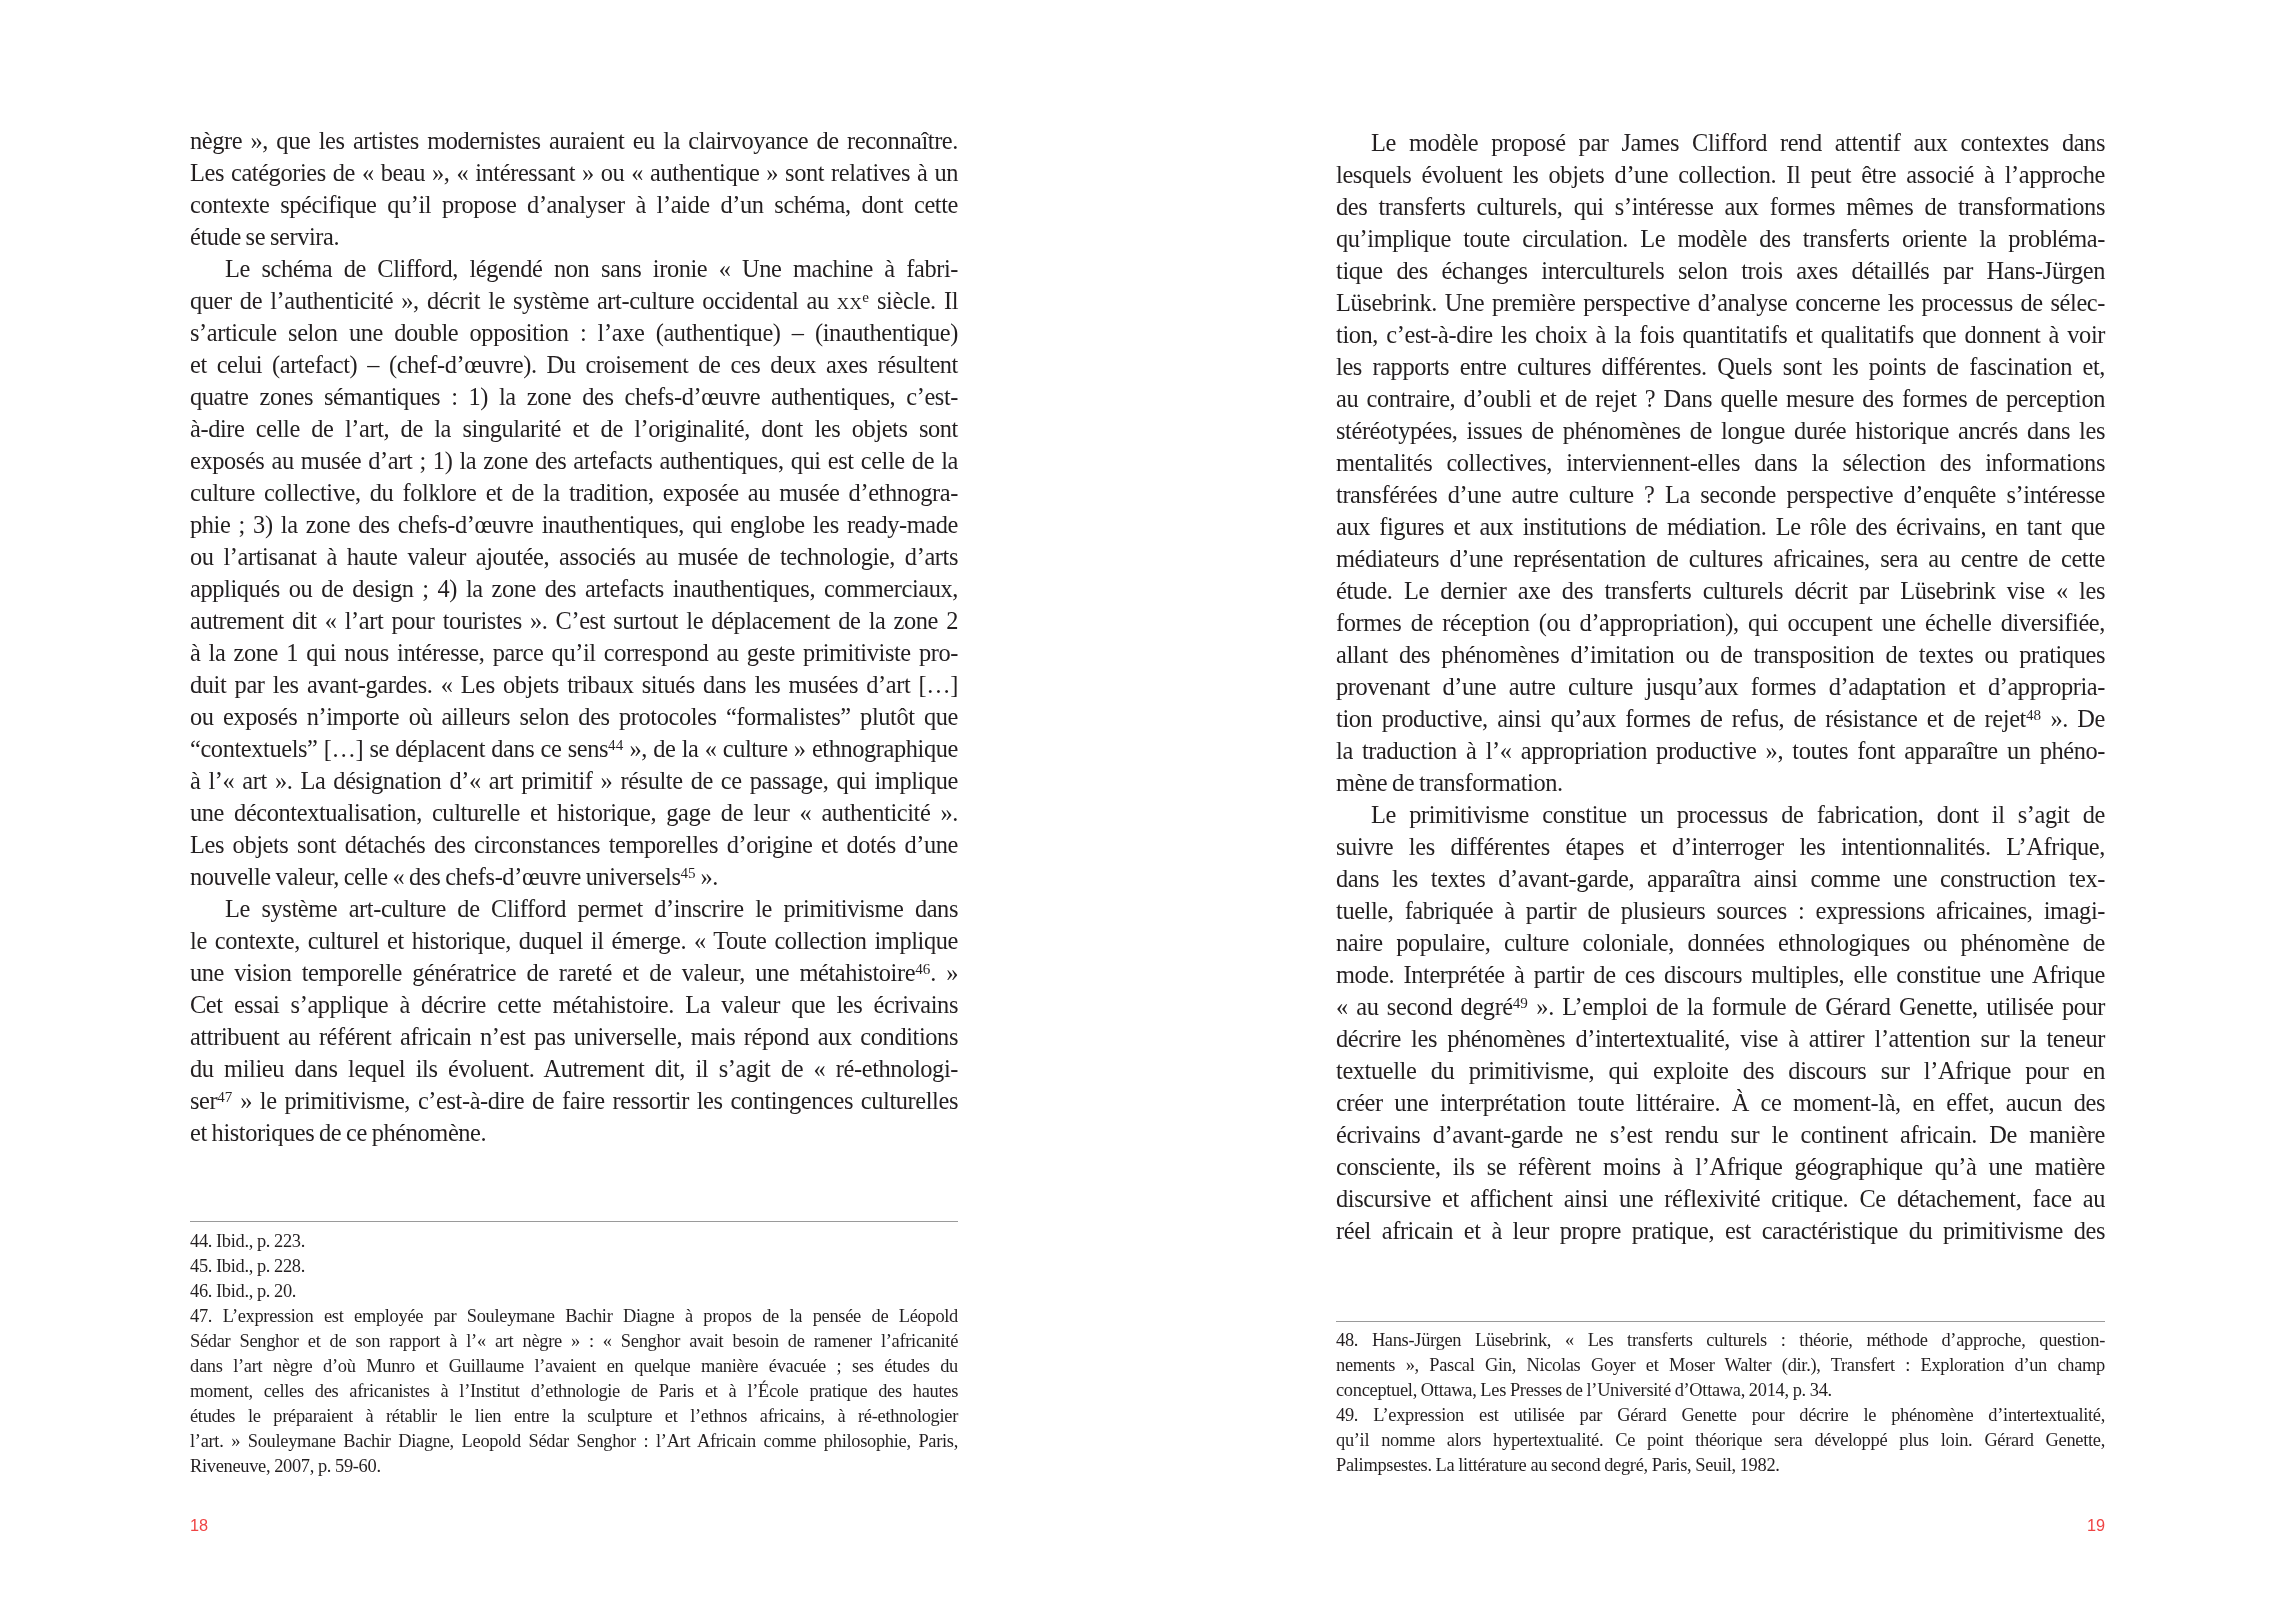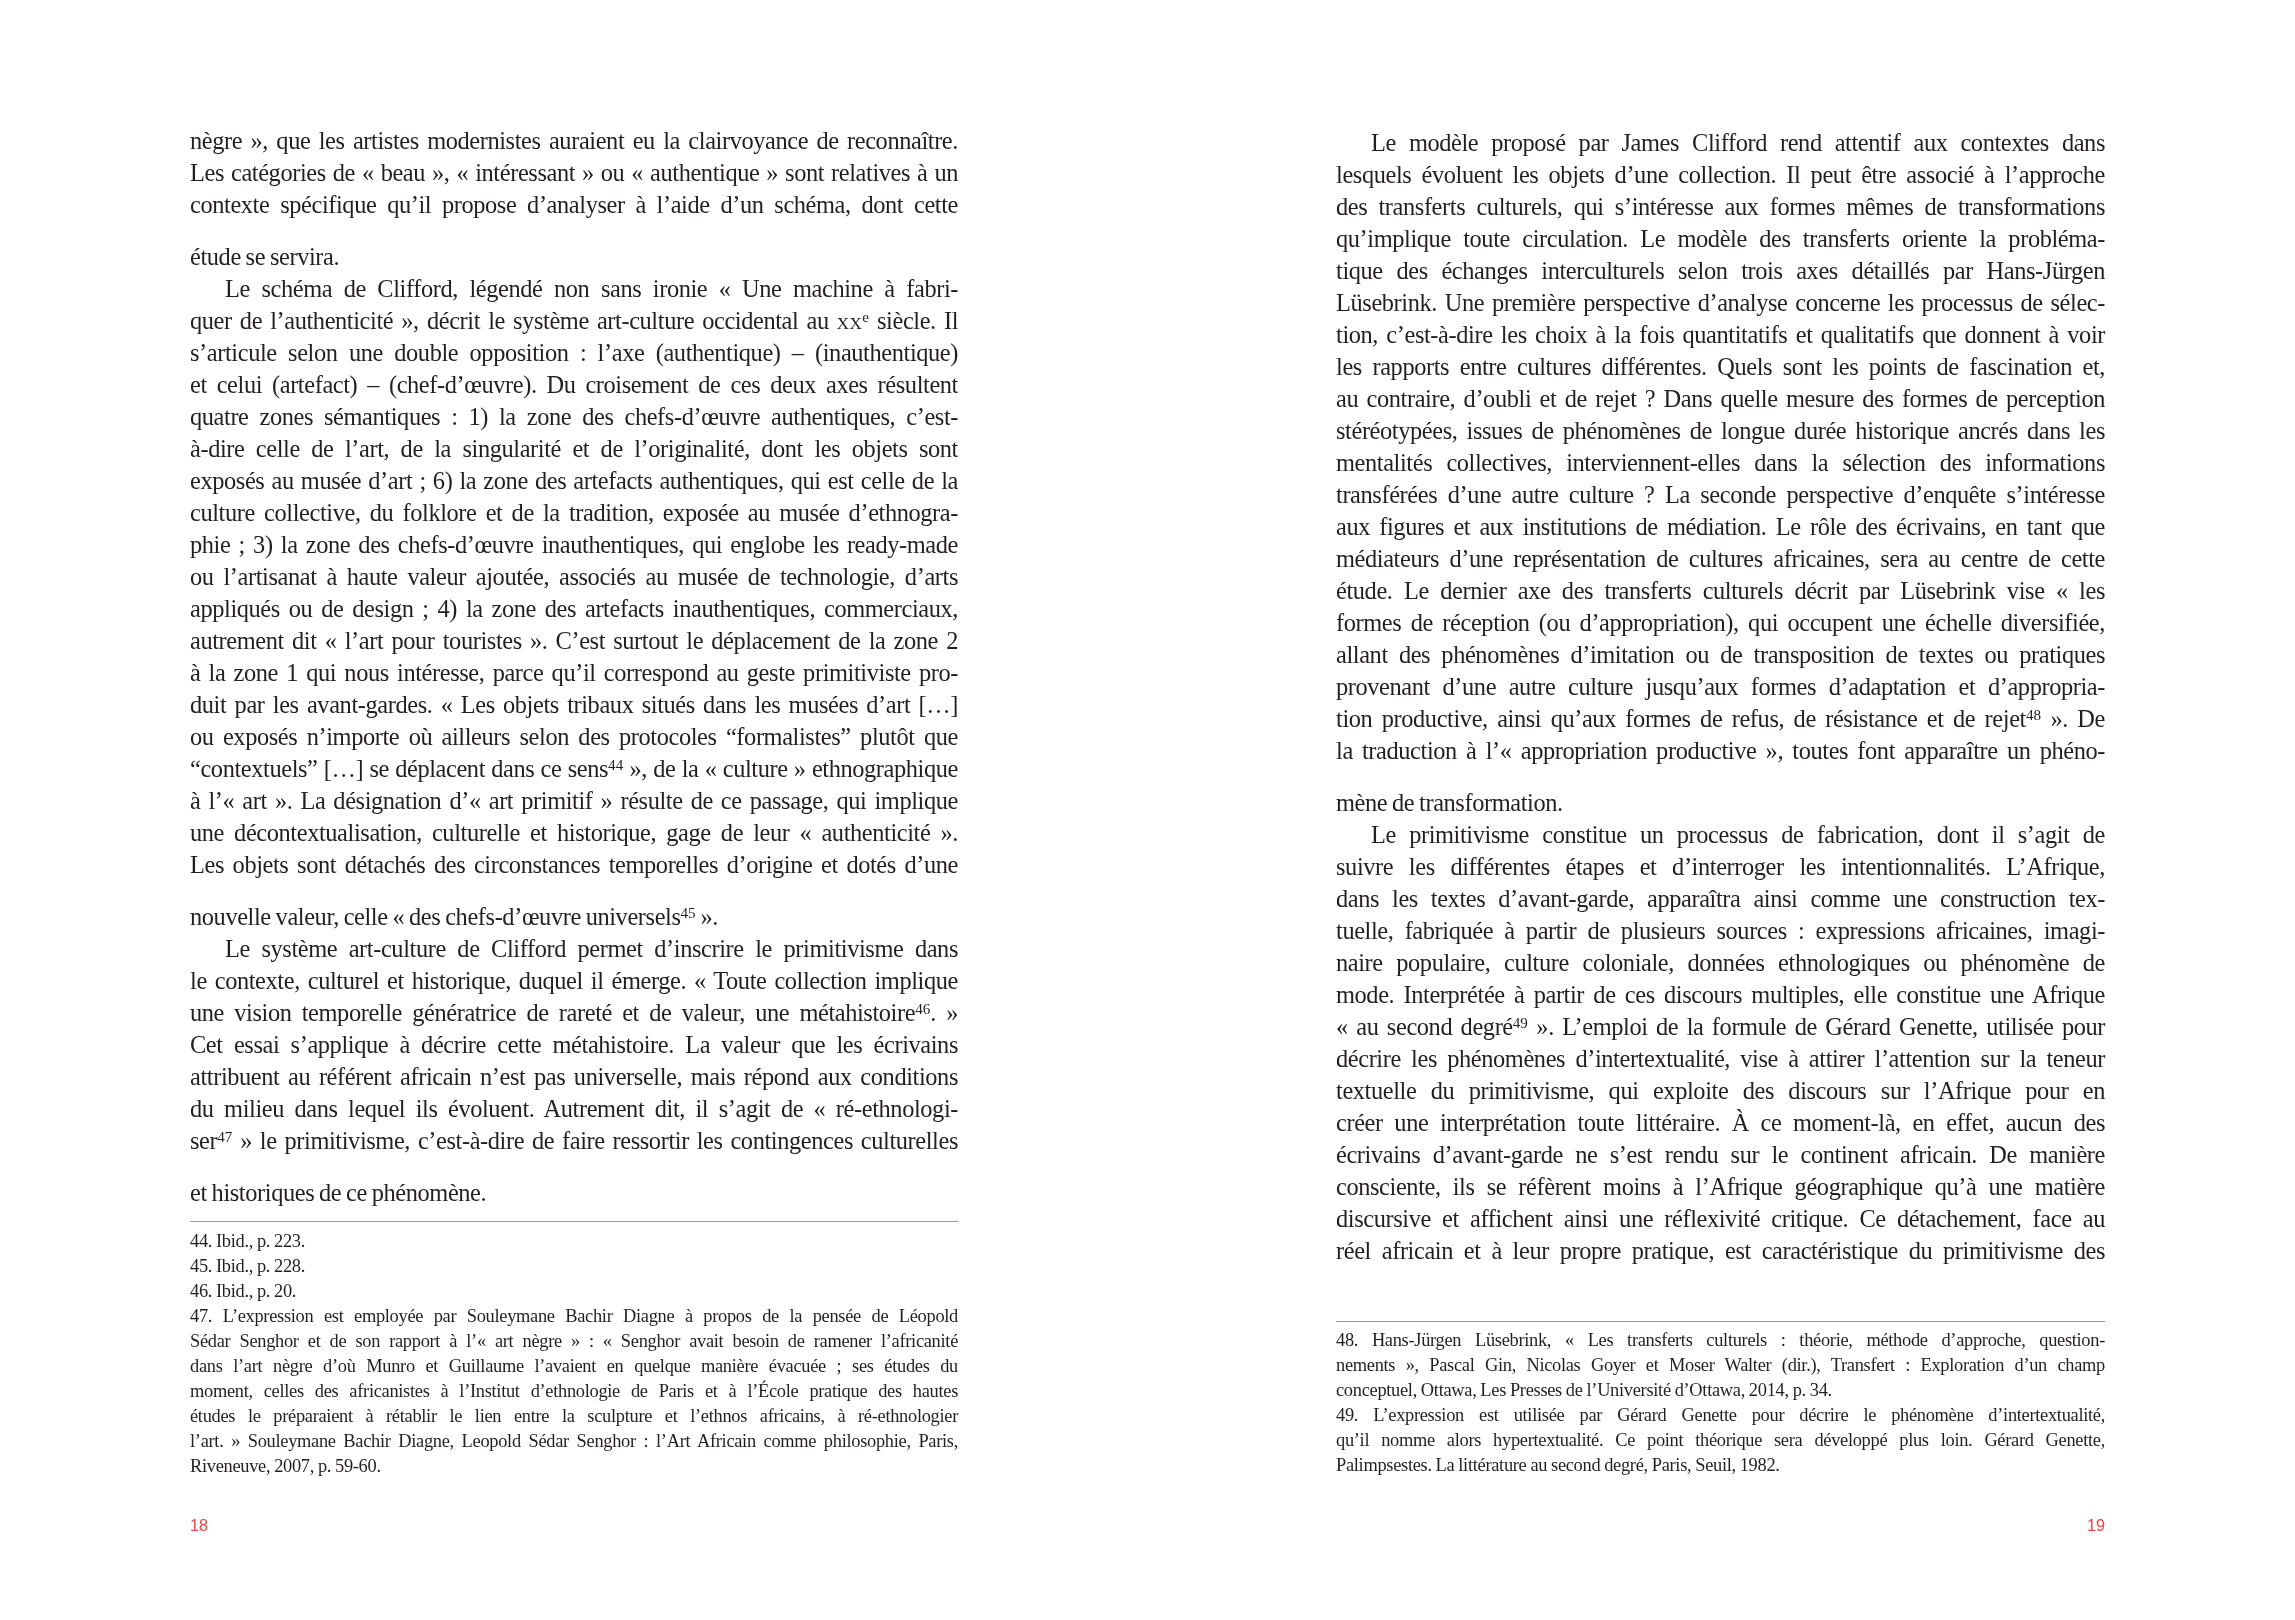--- a/index.html
+++ b/index.html
@@ -9,21 +9,21 @@
   .page.left  { left: 0;    width: 1147px; }
   .page.right { left: 1147px; width: 1148px; }
   .col { position: absolute; }
   .left .col  { left: 190px;  width: 768px; }
   .right .col { left: 189px;  width: 769px; }
   .main { top: 125px; }
   .right .main { top: 127px; }
   .line { display: block; height: 32px; line-height: 32px; font-size: 24.4px;
           white-space: nowrap; text-align: justify; text-align-last: justify;
           letter-spacing: -0.4px; word-spacing: -0.9px; }
-  .line.last { text-align-last: left; margin-top: 20px; }
+  .line.last { text-align-last: left; }
   .line.indent { padding-left: 35px; }
   .rule { position: absolute; height: 0; border-top: 1.7px solid #9a9a9a; }
   .left .rule  { left: 190px; width: 768px; top: 1221px; }
   .right .rule { left: 189px; width: 769px; top: 1321px; }
   .notes { }
   .left .notes  { top: 1229px; }
   .right .notes { top: 1328px; }
   .fline { display: block; height: 25px; line-height: 25px; font-size: 18.4px;
            white-space: nowrap; text-align: justify; text-align-last: justify;
            letter-spacing: -0.3px; word-spacing: -0.4px; }
@@ -44,21 +44,21 @@
       <span class="line">nègre », que les artistes modernistes auraient eu la clairvoyance de reconnaître.</span>
       <span class="line">Les catégories de « beau », « intéressant » ou « authentique » sont relatives à un</span>
       <span class="line">contexte spécifique qu’il propose d’analyser à l’aide d’un schéma, dont cette</span>
       <span class="line last">étude se servira.</span>
       <span class="line indent">Le schéma de Clifford, légendé non sans ironie « Une machine à fabri-</span>
       <span class="line">quer de l’authenticité », décrit le système art-culture occidental au <span class="sc">XX</span><sup class="sup">e</sup> siècle. Il</span>
       <span class="line">s’articule selon une double opposition : l’axe (authentique) – (inauthentique)</span>
       <span class="line">et celui (artefact) – (chef-d’œuvre). Du croisement de ces deux axes résultent</span>
       <span class="line">quatre zones sémantiques : 1) la zone des chefs-d’œuvre authentiques, c’est-</span>
       <span class="line">à-dire celle de l’art, de la singularité et de l’originalité, dont les objets sont</span>
-      <span class="line">exposés au musée d’art ; 6) la zone des artefacts authentiques, qui est celle de la</span>
+      <span class="line">exposés au musée d’art ; 1) la zone des artefacts authentiques, qui est celle de la</span>
       <span class="line">culture collective, du folklore et de la tradition, exposée au musée d’ethnogra-</span>
       <span class="line">phie ; 3) la zone des chefs-d’œuvre inauthentiques, qui englobe les <span class="it">ready-made</span></span>
       <span class="line">ou l’artisanat à haute valeur ajoutée, associés au musée de technologie, d’arts</span>
       <span class="line">appliqués ou de design ; 4) la zone des artefacts inauthentiques, commerciaux,</span>
       <span class="line">autrement dit « l’art pour touristes ». C’est surtout le déplacement de la zone 2</span>
       <span class="line">à la zone 1 qui nous intéresse, parce qu’il correspond au geste primitiviste pro-</span>
       <span class="line">duit par les avant-gardes. « Les objets tribaux situés dans les musées d’art […]</span>
       <span class="line">ou exposés n’importe où ailleurs selon des protocoles “formalistes” plutôt que</span>
       <span class="line">“contextuels” […] se déplacent dans ce sens<sup class="sup">44</sup> », de la « culture » ethnographique</span>
       <span class="line">à l’« art ». La désignation d’« art primitif » résulte de ce passage, qui implique</span>

